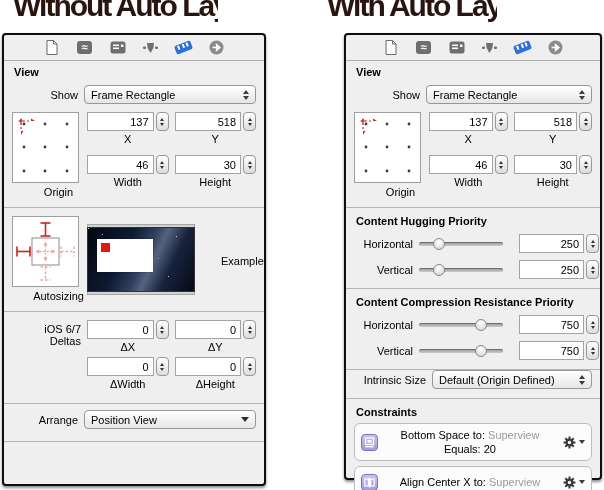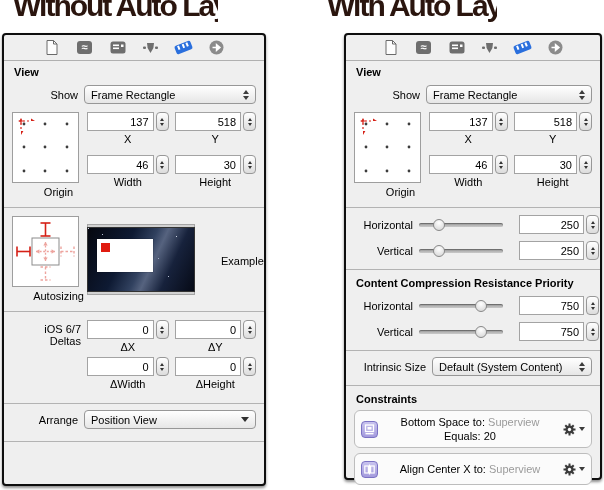--- a/index.html
+++ b/index.html
@@ -508,20 +508,21 @@
               <i class="dn"></i>
             </div>
         </div>
         <span class="cap">Height</span>
       </div>
     </div>
   </div>
 
   <div class="divider"></div>
 
+  <div class="sec-title">Content Hugging Priority</div>
 
   <div class="slider-row">
     <span class="rlabel">Horizontal</span>
     <div class="track-wrap">
       <div class="track"></div>
       <div class="thumb" style="left: calc(25% - 7px);"></div>
     </div>
     <div class="numgroup">
       <div class="numfield">250</div>
       <div class="stepper">
@@ -573,24 +574,24 @@
       <div class="numfield">750</div>
       <div class="stepper">
           <i class="up"></i>
           <i class="dn"></i>
         </div>
     </div>
   </div>
 
   <div class="divider"></div>
 
-  <div class="row" style="margin-top:6px">
+  <div class="row" style="">
     <span class="rlabel" style="flex:0 0 72px">Intrinsic Size</span>
     <div class="popup">
-      <span class="ptext">Default (System Content)</span>
+      <span class="ptext">Default (Origin Defined)</span>
       <span class="arrows2">
           <i class="tri-up-s"></i>
           <i class="tri-dn-s"></i>
         </span>
     </div>
   </div>
 
   <div class="divider"></div>
 
   <div class="sec-title">Constraints</div>

